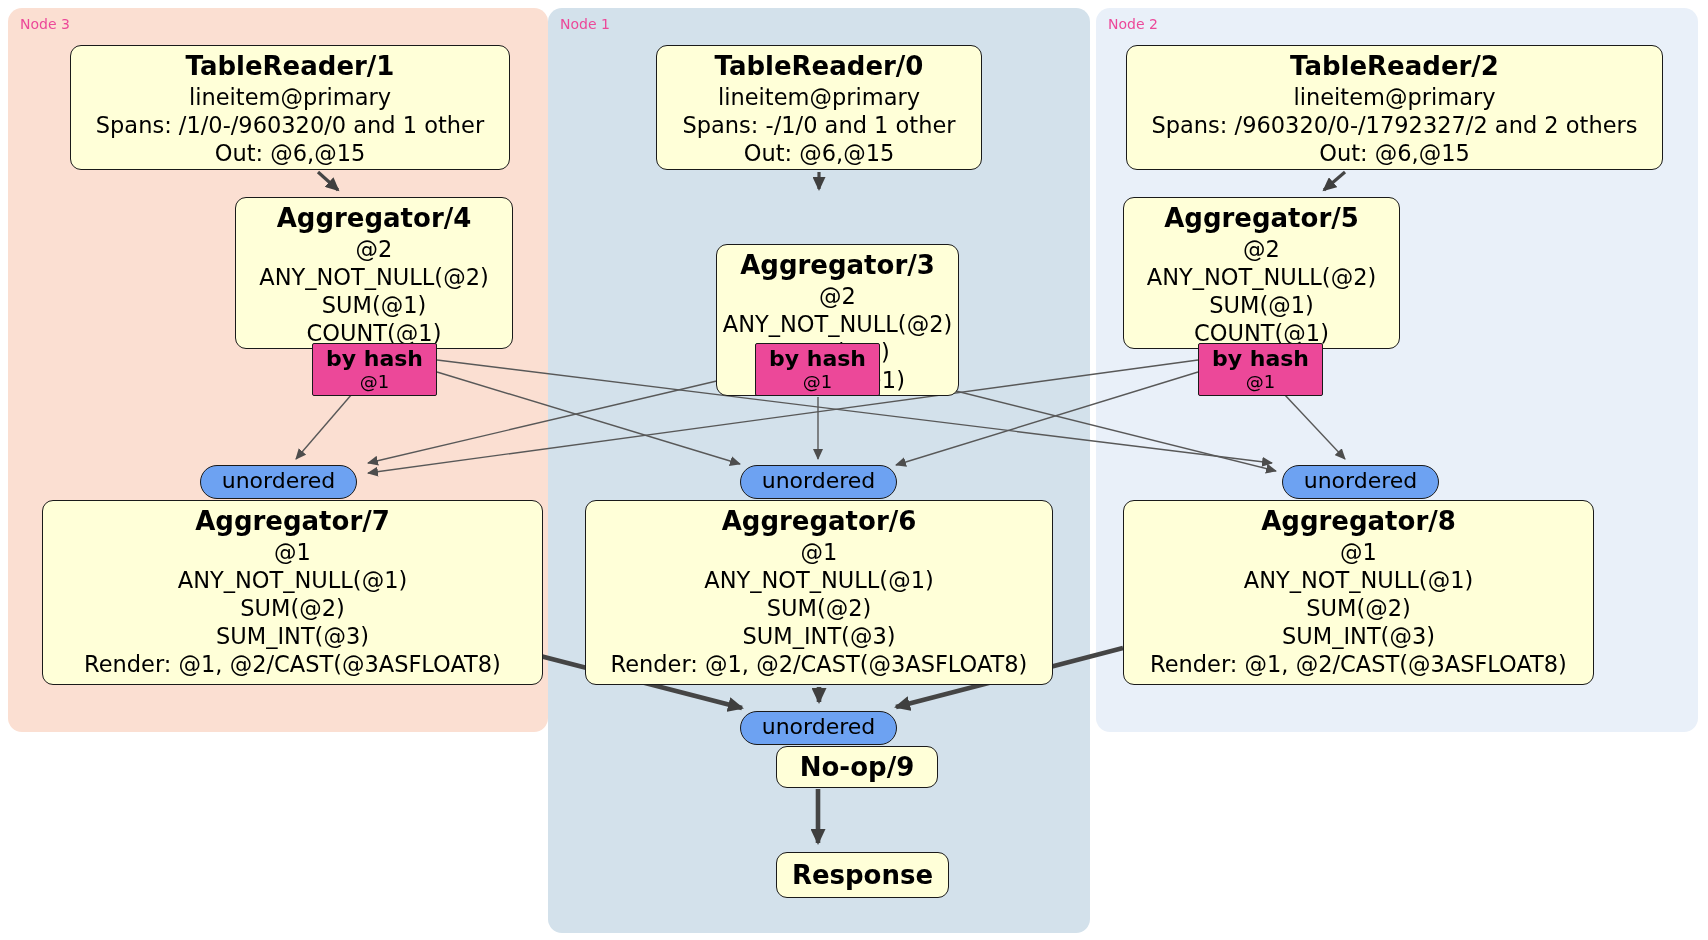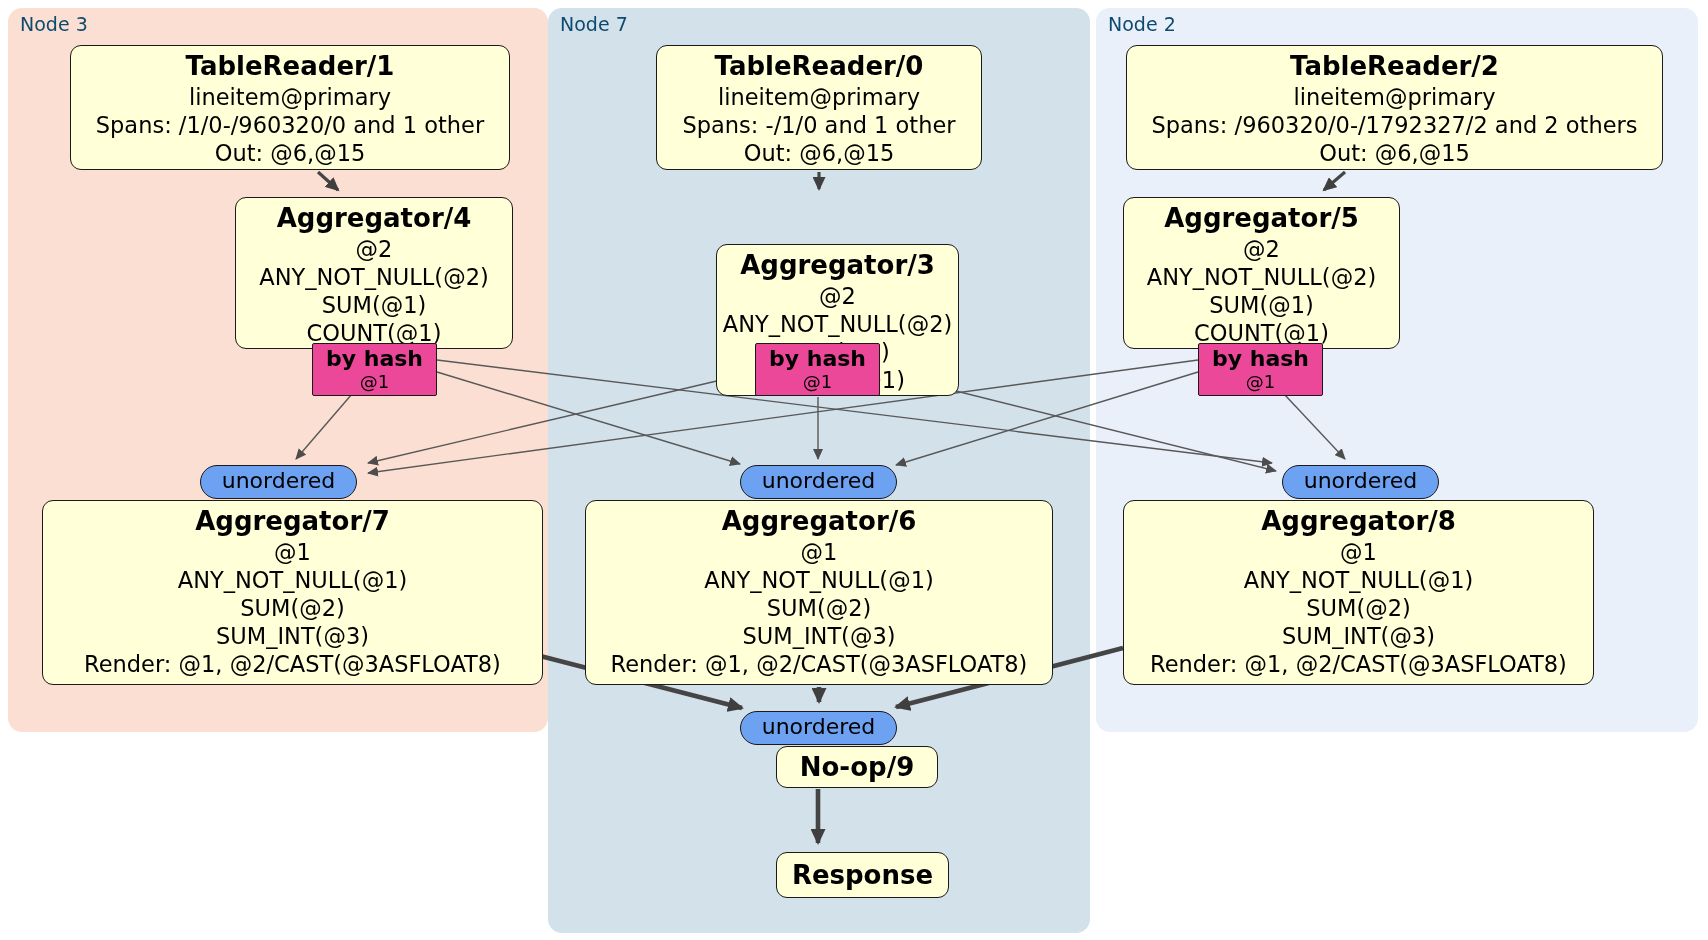--- a/index.html
+++ b/index.html
@@ -1,21 +1,21 @@
 <!DOCTYPE html>
 <html><head>
 <meta charset="utf-8">
 <style>
   html,body{margin:0;padding:0;background:#ffffff;}
   .canvas{
     position:relative;width:1708px;height:940px;background:#ffffff;overflow:hidden;
     font-family:"DejaVu Sans","Liberation Sans",sans-serif;color:#000;
   }
   .region{position:absolute;border-radius:14px;z-index:0;}
-  .region-label{position:absolute;font-size:19px;line-height:22px;color:#0c4a6e;z-index:1;}
+  .region-label{position:absolute;font-size:14px;line-height:22px;color:#ec4899;z-index:1;}
   .edges{position:absolute;left:0;top:0;z-index:2;}
   .nbox{
     position:absolute;background:#ffffd8;border:1.6px solid #1a1a1a;border-radius:11px;
     box-sizing:border-box;text-align:center;z-index:3;padding-top:4px;white-space:nowrap;
   }
   .nbox .title{font-weight:bold;font-size:26px;line-height:33px;}
   .nbox .bline{font-size:22.5px;line-height:28px;}
   .center-title{display:flex;align-items:center;justify-content:center;padding-top:0;}
   .router{
     position:absolute;width:125px;height:53px;background:#ec4899;border:1.6px solid #1a1a1a;
@@ -32,21 +32,21 @@
 </head>
 <body>
 
 <div class="canvas">
 
   <div class="region" style="left:8px;top:8px;width:540px;height:724px;background:#fbdfd2;"></div>
   <div class="region" style="left:548px;top:8px;width:542px;height:925px;background:#d3e1eb;"></div>
   <div class="region" style="left:1096px;top:8px;width:602px;height:724px;background:#e9f0f9;"></div>
 
   <div class="region-label" style="left:20px;top:13px;">Node 3</div>
-  <div class="region-label" style="left:560px;top:13px;">Node 7</div>
+  <div class="region-label" style="left:560px;top:13px;">Node 1</div>
   <div class="region-label" style="left:1108px;top:13px;">Node 2</div>
 
   <svg class="edges" width="1708" height="940">
     <defs>
       <marker id="mthin" markerUnits="userSpaceOnUse" markerWidth="12" markerHeight="10" refX="10" refY="5" orient="auto">
         <path d="M0,0 L11,5 L0,10 z" fill="#4d4d4d"></path>
       </marker>
       <marker id="mmed" markerUnits="userSpaceOnUse" markerWidth="15" markerHeight="13" refX="12" refY="6.5" orient="auto">
         <path d="M0,0 L14,6.5 L0,13 z" fill="#3f3f3f"></path>
       </marker>

